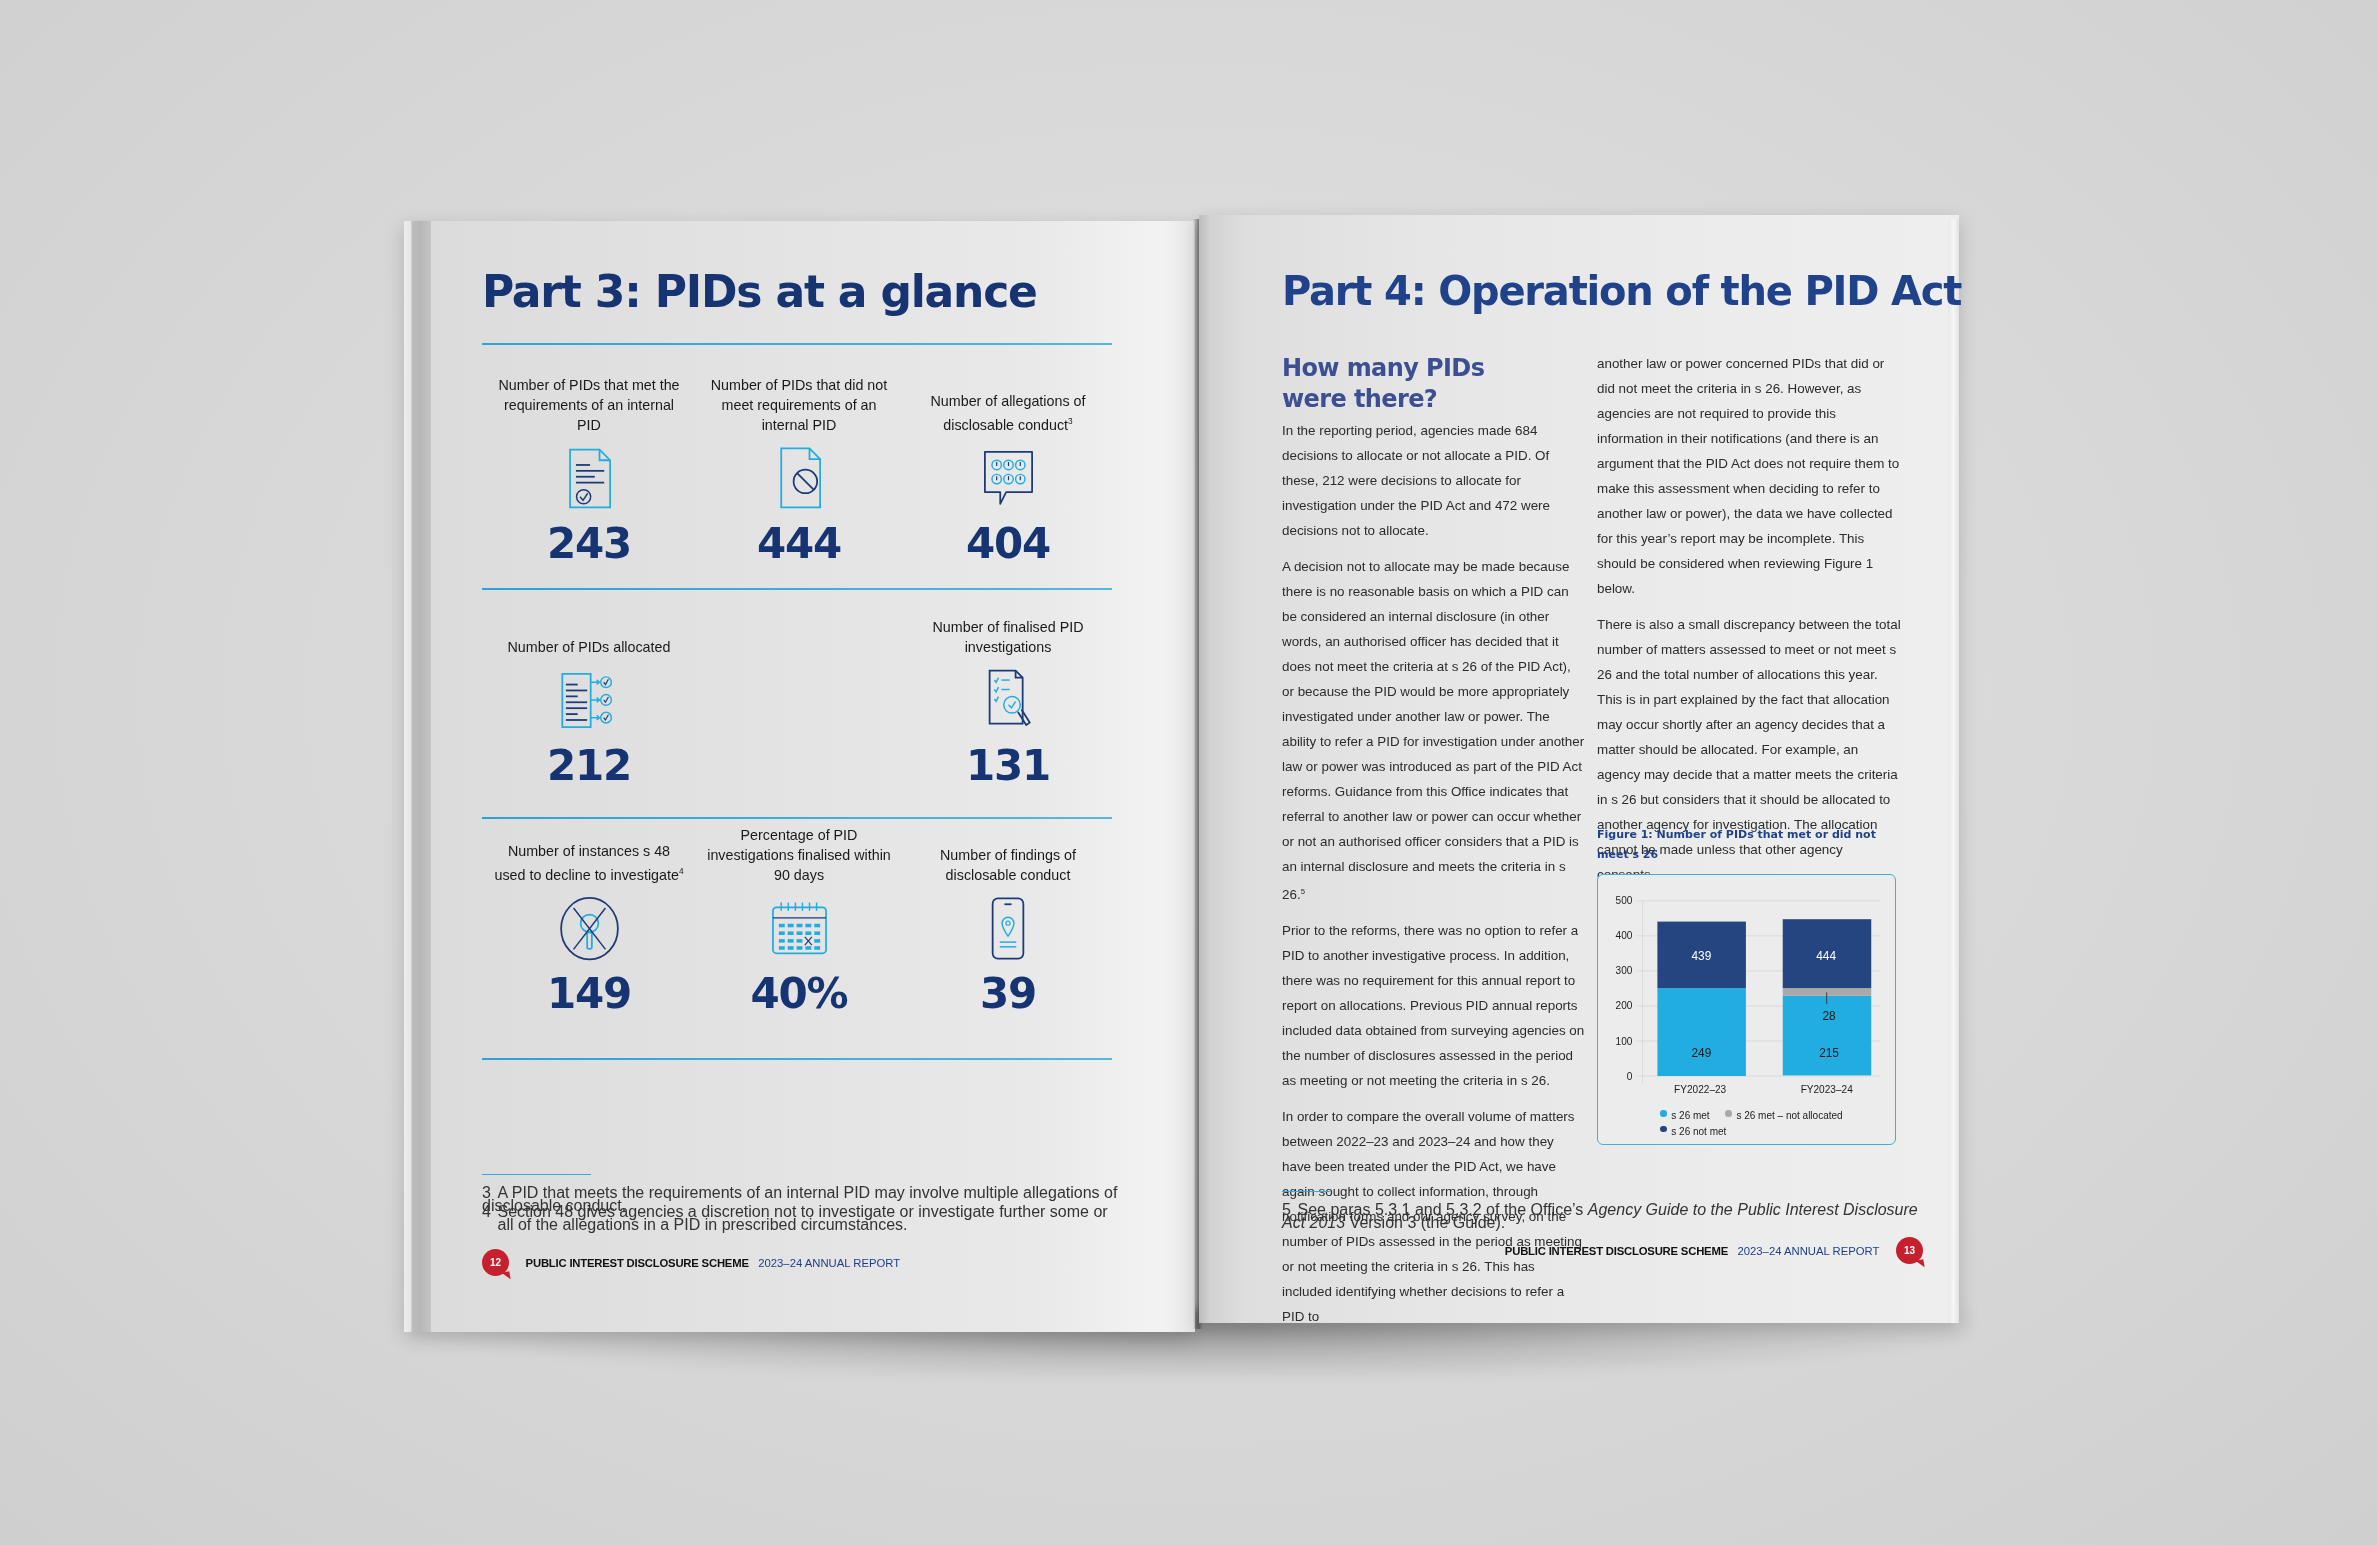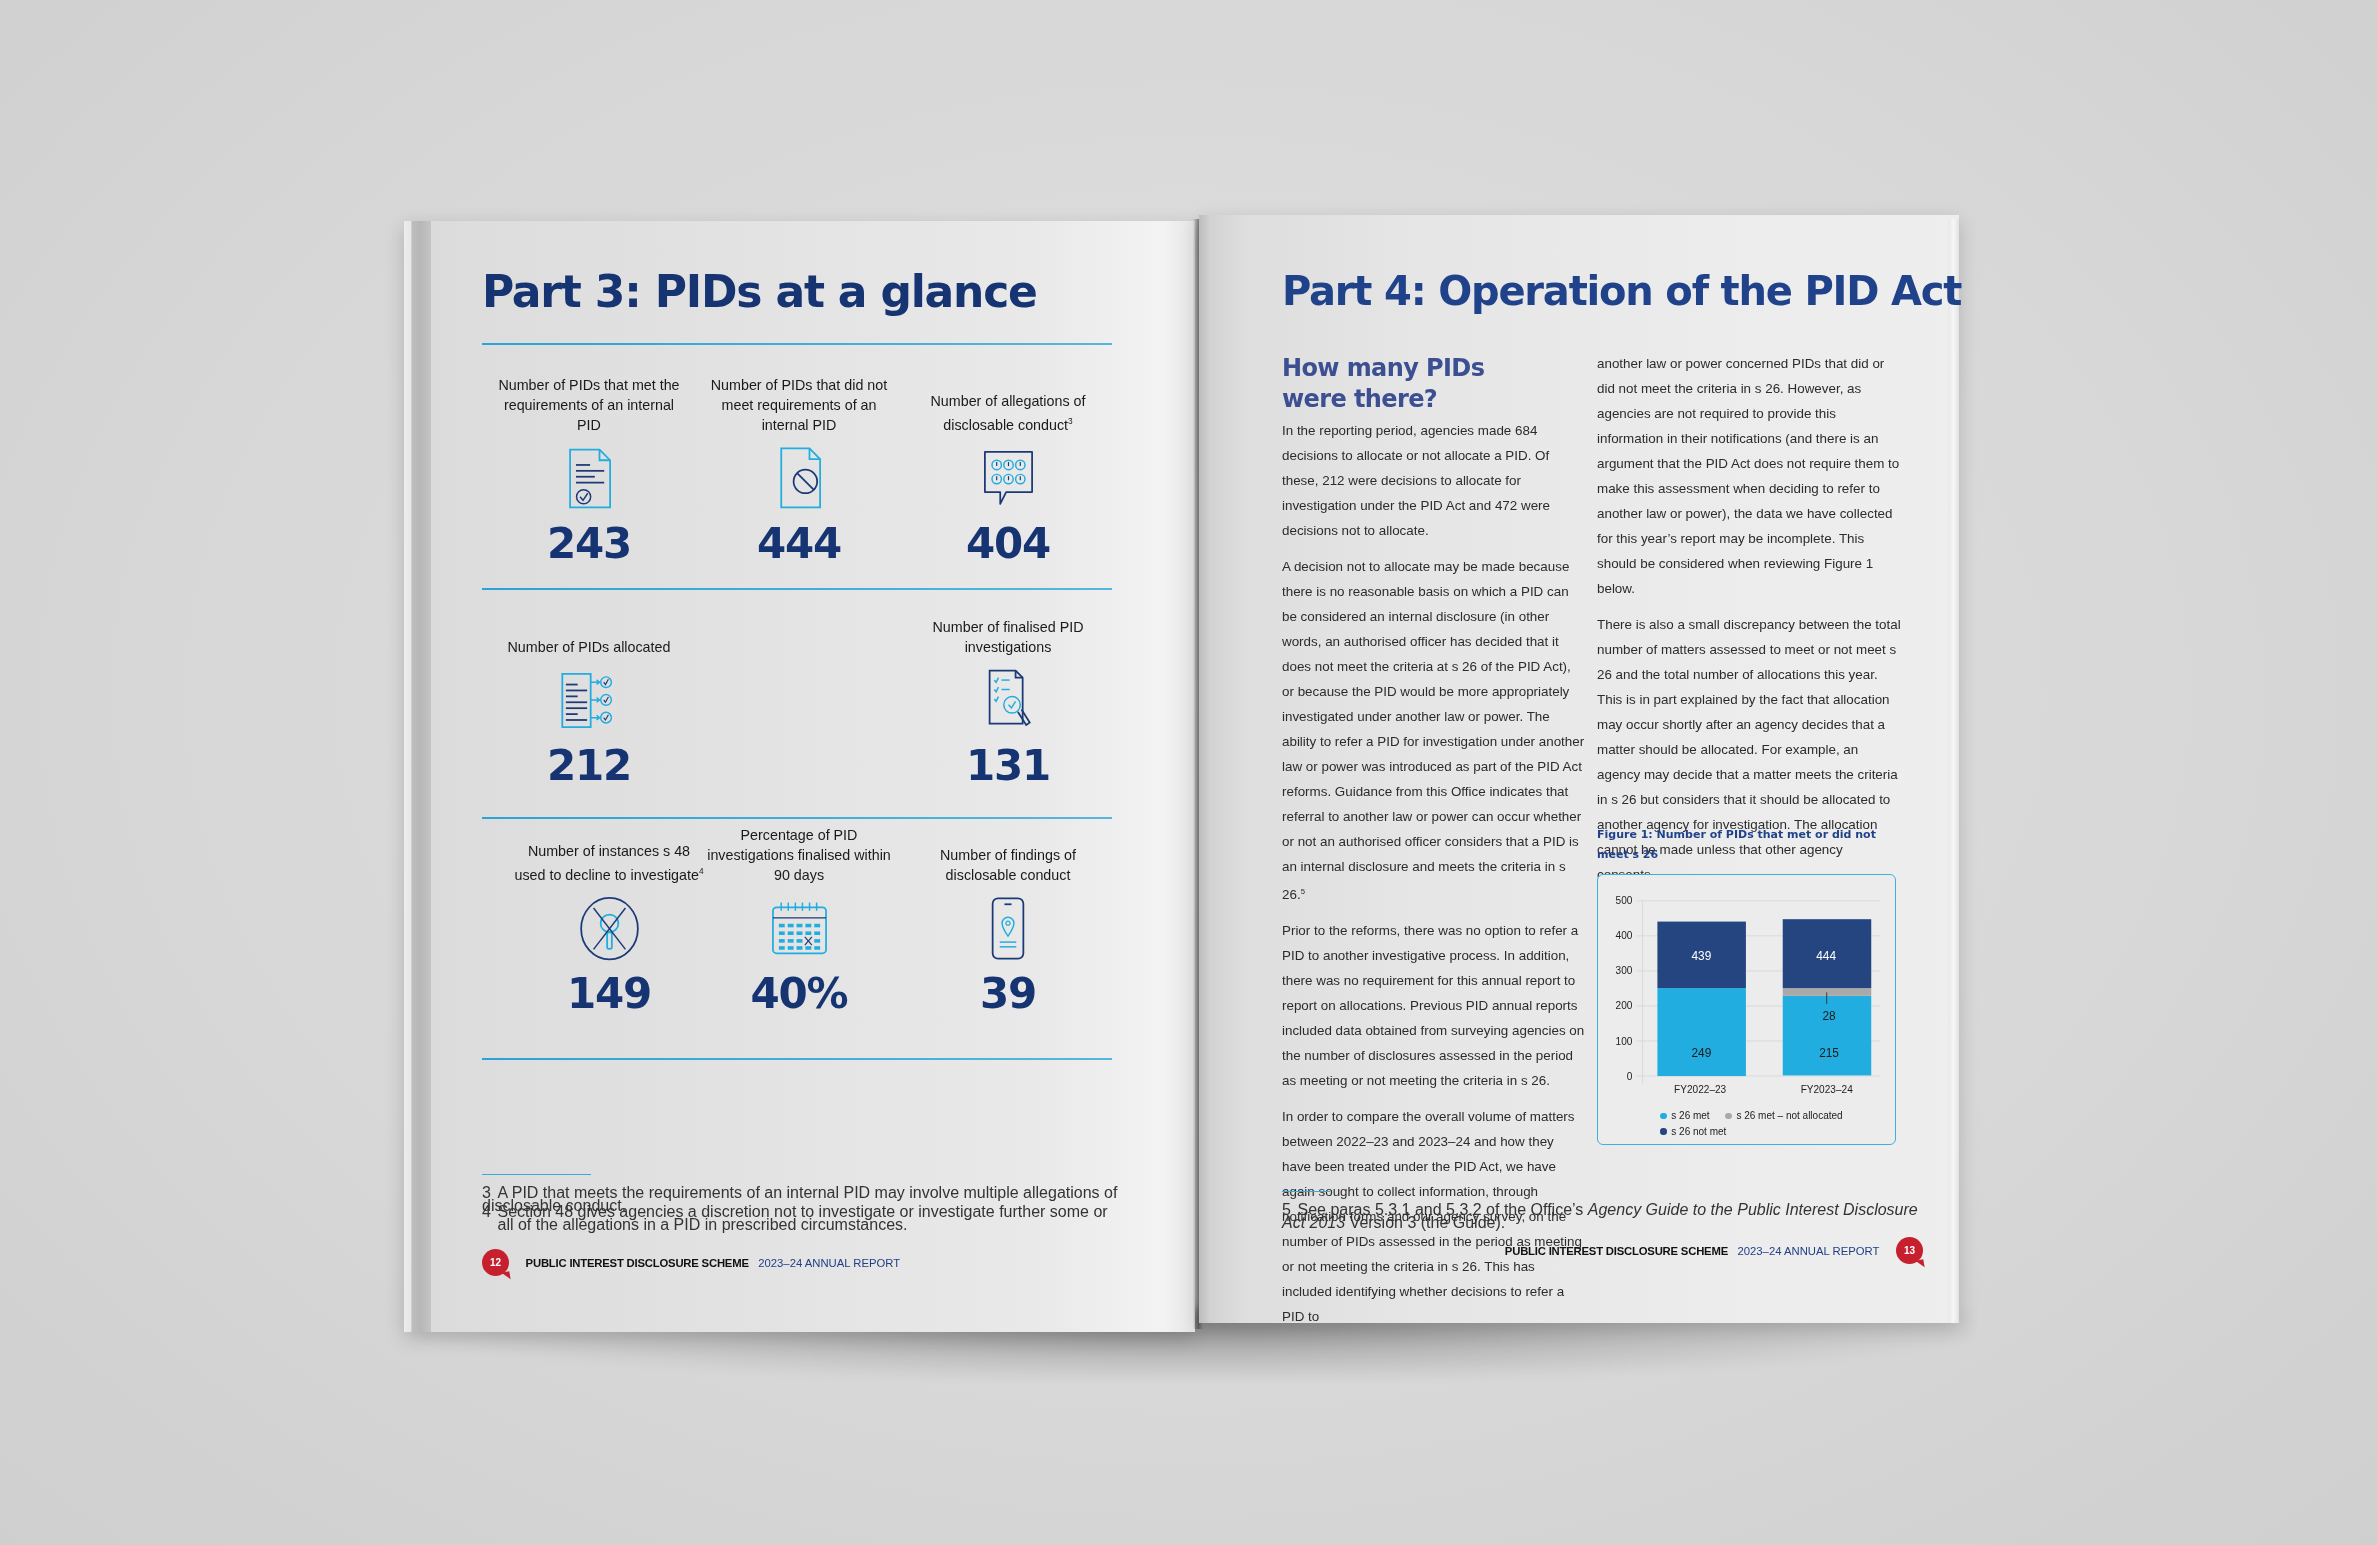--- a/index.html
+++ b/index.html
@@ -99,21 +99,21 @@
     font-family:"DejaVu Sans", sans-serif; font-weight:bold; font-size:11px;
     line-height:20px; color:#1f428a;
   }
   .chart-box {
     position:absolute; left:398px; top:659px; width:297px; height:269px;
     border:1.8px solid #3cb0e0; border-radius:6px; background:#ececec;
   }
   .chart-box svg text { font-family:"Liberation Sans", sans-serif; }
   .legend { position:absolute; left:62px; top:233px; font-size:10px; color:#222; }
   .legend-row { display:flex; align-items:center; gap:4.8px; height:15.5px; }
-  .legend-item { display:flex; align-items:center; gap:4.8px; margin-right:10.7px; }
+  .legend-item { display:flex; gap:4.8px; margin-right:10.7px; }
   .dot { width:6.5px; height:6.5px; border-radius:50%; display:inline-block; }
   em { font-style:italic; }
 </style>
 </head>
 <body>
 
 <div class="shadow"></div>
 
 <div class="page-left">
   <div class="left-edge"></div>
@@ -229,21 +229,21 @@
           <path d="M50 64 L55 69 L62 58"></path>
         </g>
         <path d="M66 76 L80 98 L86 94 L72 72" fill="none" stroke="#1c3a78" stroke-width="3"></path>
       </svg>
     </div>
     <div class="stat-value">131</div>
   </div>
 
   <div class="rule" style="left:78px; top:596px; width:630px;"></div>
 
-  <div class="stat" style="left:87px; top:599px;margin-left:20px;">
+  <div class="stat" style="left:87px; top:599px;">
     <div class="stat-label">
         <span><span>Number of instances s 48 used to decline to investigate</span><sup>4</sup></span>
       </div>
     <div class="stat-icon">
       <svg width="65" height="68" viewBox="0 0 110 115">
         <ellipse cx="55" cy="57" rx="48" ry="52" fill="none" stroke="#1c3a78" stroke-width="3"></ellipse>
         <circle cx="55" cy="48" r="15" fill="none" stroke="#22ade0" stroke-width="3"></circle>
         <rect x="51" y="63" width="8" height="28" rx="3" fill="none" stroke="#22ade0" stroke-width="3"></rect>
         <line x1="28" y1="22" x2="82" y2="92" stroke="#1c3a78" stroke-width="2.5"></line>
         <line x1="82" y1="22" x2="28" y2="92" stroke="#1c3a78" stroke-width="2.5"></line>

